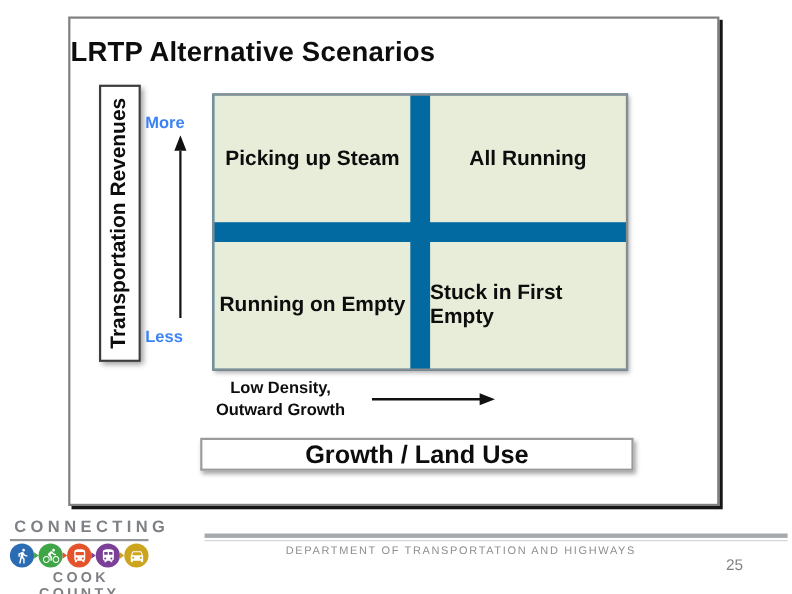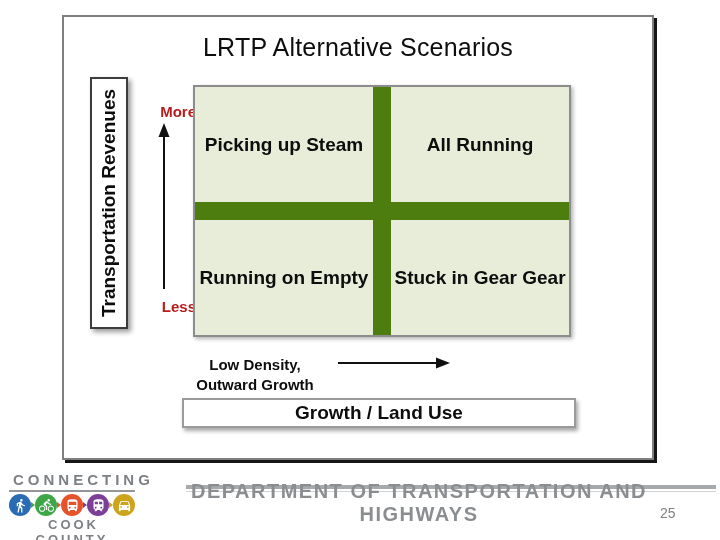--- a/index.html
+++ b/index.html
@@ -2,52 +2,52 @@
 <html><head>
 <meta charset="utf-8">
 <style>
   * { margin:0; padding:0; box-sizing:border-box; }
   html,body { width:720px; height:540px; background:#fff; font-family:"Liberation Sans", sans-serif; position:relative; overflow:hidden; }
 
   
   .slide { position:absolute; left:62px; top:15px; width:592px; height:445px;
            background:#fff; border:2px solid #7f7f7f; box-shadow:3px 3px 0 #161616; }
 
-  .slide-title { position:absolute; top:16px; left:0; right:0; text-align:center;
-                 font-size:25px; font-weight:normal; color:#0d0d0d; letter-spacing:0.2px; }
+  .slide-title { position:absolute; top:16px; left:0; right:0; 
+                 font-size:25px; font-weight:bold; color:#0d0d0d; letter-spacing:0.2px; }
 
   
   .y-axis-box { position:absolute; left:26px; top:60px; width:38px; height:252px;
                 background:#fff; border:2px solid #3c3c3c; box-shadow:3px 3px 5px rgba(0,0,0,0.40); }
   .y-axis-box span { position:absolute; left:50%; top:50%;
                      transform:translate(-50%,-50%) rotate(-90deg); white-space:nowrap;
                      font-size:19px; font-weight:bold; color:#0d0d0d; }
-  .more-label, .less-label { position:absolute; left:68px; width:64px; text-align:right;
-                             font-size:15px; font-weight:bold; color:#b91c1c; }
+  .more-label, .less-label { position:absolute; left:68px; width:64px; text-align:left;
+                             font-size:15px; font-weight:bold; color:#3b82f6; }
   .more-label { top:86px; }
   .less-label { top:281px; }
   .v-arrow { position:absolute; left:92px; top:106px; }
 
   
   .matrix { position:absolute; left:129px; top:68px; width:378px; height:252px;
             display:grid; grid-template-columns:1fr 1fr; grid-template-rows:1fr 1fr;
-            gap:18px; background:#4d7c0f; border:2px solid #8c8c8c;
+            gap:18px; background:#0369a1; border:2px solid #8c8c8c;
             box-shadow:2px 2px 4px rgba(0,0,0,0.30); }
   .cell { background:#e8edd9; display:flex; align-items:center; justify-content:center; }
   .cell span { font-size:19px; font-weight:bold; color:#0d0d0d; }
 
   
   .x-label { position:absolute; top:326px; width:160px; text-align:center;
              font-size:15px; font-weight:bold; color:#0d0d0d; line-height:20px; }
-  .x-label-left  { left:111px;margin-top:12px; }
+  .x-label-left  { left:111px; }
   .x-label-right { left:363px; }
   .h-arrow { position:absolute; left:274px; top:339px; }
   .x-axis-title { position:absolute; left:118px; top:381px; width:394px; height:30px;
                   background:#fff; border:2px solid #9b9b9b; box-shadow:2px 3px 4px rgba(0,0,0,0.35);
-                  text-align:center; font-size:19px; font-weight:bold; color:#0d0d0d; line-height:26px; }
+                  text-align:center; font-size:23px; font-weight:bold; color:#0d0d0d; line-height:26px; }
 
   
   .logo { position:absolute; left:9px; top:471px; width:126px; }
   .logo-top { display:block; text-align:left; font-size:15px; font-weight:700;
               letter-spacing:4px; color:#7d8084; text-indent:4px; }
   .logo-underline { height:2px; background:#939598; margin-top:2px; }
   .logo-icons { display:flex; align-items:center; justify-content:space-between; margin:2px 0 1px 0; }
   .licon { width:22px; height:22px; border-radius:50%; display:flex; align-items:center; justify-content:center; }
   .licon svg { width:15px; height:15px; }
   .licon-blue   { background:#2a6cb3; }
@@ -59,22 +59,22 @@
   .conn-green  { border-left-color:#3fa648; }
   .conn-orange { border-left-color:#e5532a; }
   .conn-purple { border-left-color:#7b3f98; }
   .conn-gold   { border-left-color:#cda41e; }
   .logo-bottom { display:block; text-align:center; font-size:13px; font-weight:600;
                  letter-spacing:3px; color:#7d8084; margin-top:1px; text-indent:3px; }
 
   .footer-rule { position:absolute; left:186px; top:485px; width:530px; }
   .footer-rule .bar  { height:4px; background:#a7aaac; }
   .footer-rule .thin { height:1px; background:#d0d2d3; margin-top:2px; }
-  .dept-text { position:absolute; left:186px; top:480px; width:466px; text-align:center;
-               font-size:20px; letter-spacing:1.5px; color:#8b8e91;font-weight:bold; }
+  .dept-text { position:absolute; left:186px; top:496px; width:466px; text-align:center;
+               font-size:10px; letter-spacing:1.5px; color:#8b8e91; }
   .page-number { position:absolute; left:660px; top:505px; font-size:14px; color:#7f8285; }
 </style>
 </head>
 <body>
 
 <div class="slide">
 
   <div class="slide-title">LRTP Alternative Scenarios</div>
 
   <div class="y-axis-box">
@@ -91,21 +91,21 @@
     <div class="cell">
       <span>Picking up Steam</span>
     </div>
     <div class="cell">
       <span>All Running</span>
     </div>
     <div class="cell">
       <span>Running on Empty</span>
     </div>
     <div class="cell">
-      <span>Stuck in Gear Gear</span>
+      <span>Stuck in First Empty</span>
     </div>
   </div>
 
   <div class="x-label x-label-left">
     <div>Low Density,</div>
     <div>Outward Growth</div>
   </div>
   <svg class="h-arrow" width="112" height="14" viewBox="0 0 112 14">
     <line x1="0" y1="7" x2="99" y2="7" stroke="#111" stroke-width="2.2"></line>
     <polygon points="112,7 98,1.5 98,12.5" fill="#111"></polygon>

